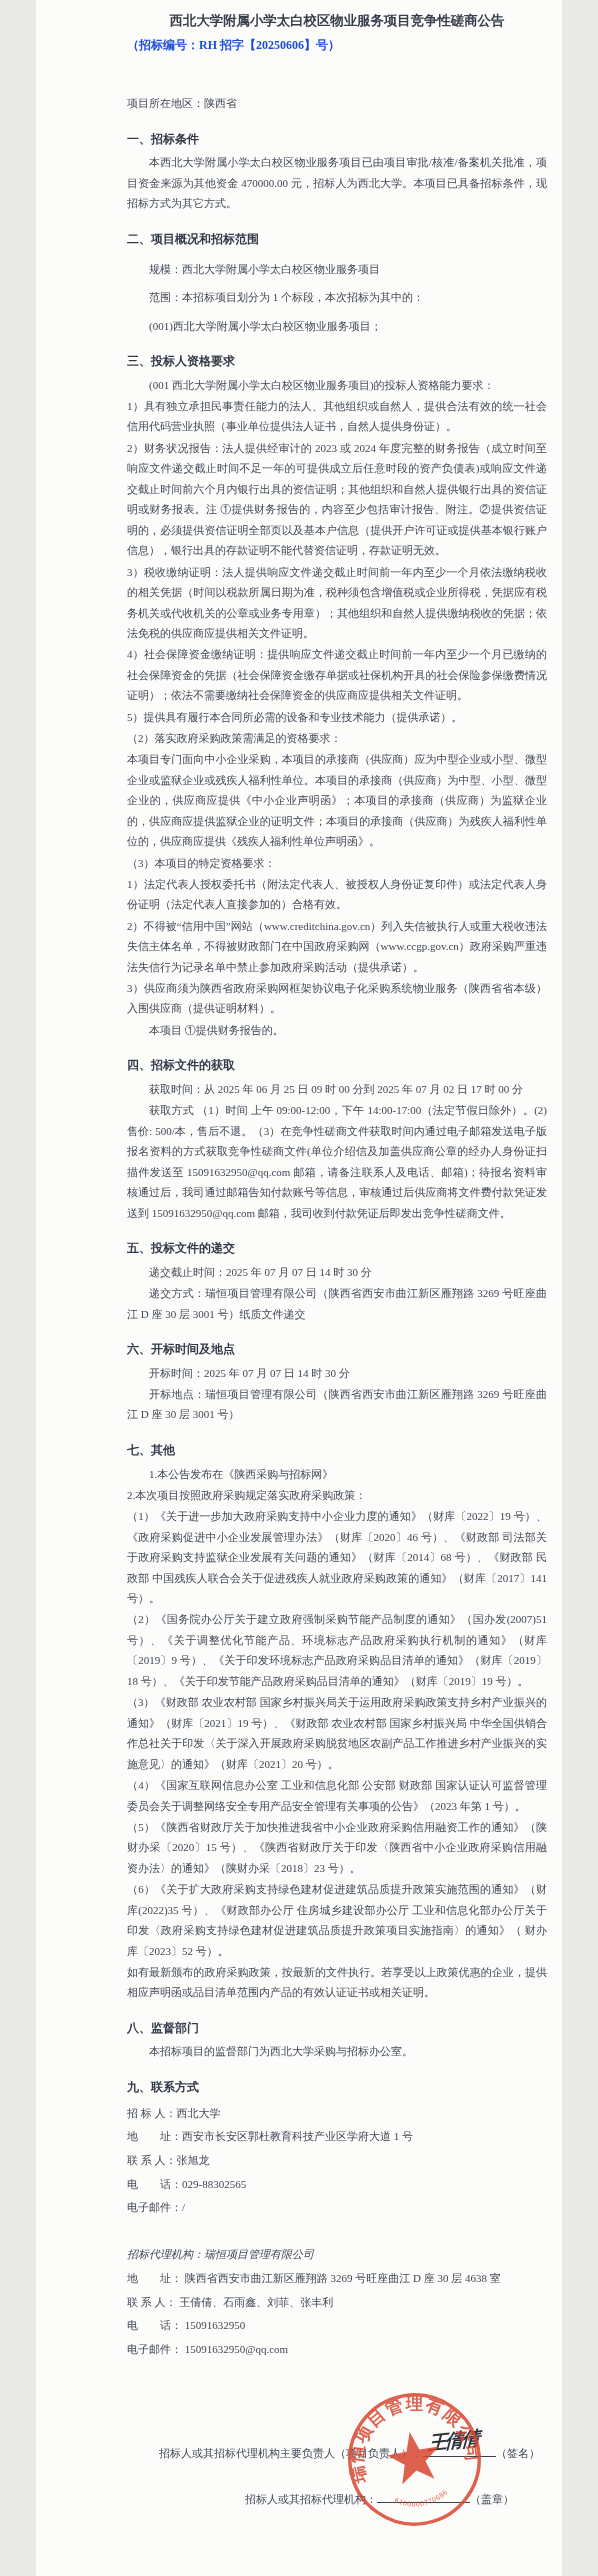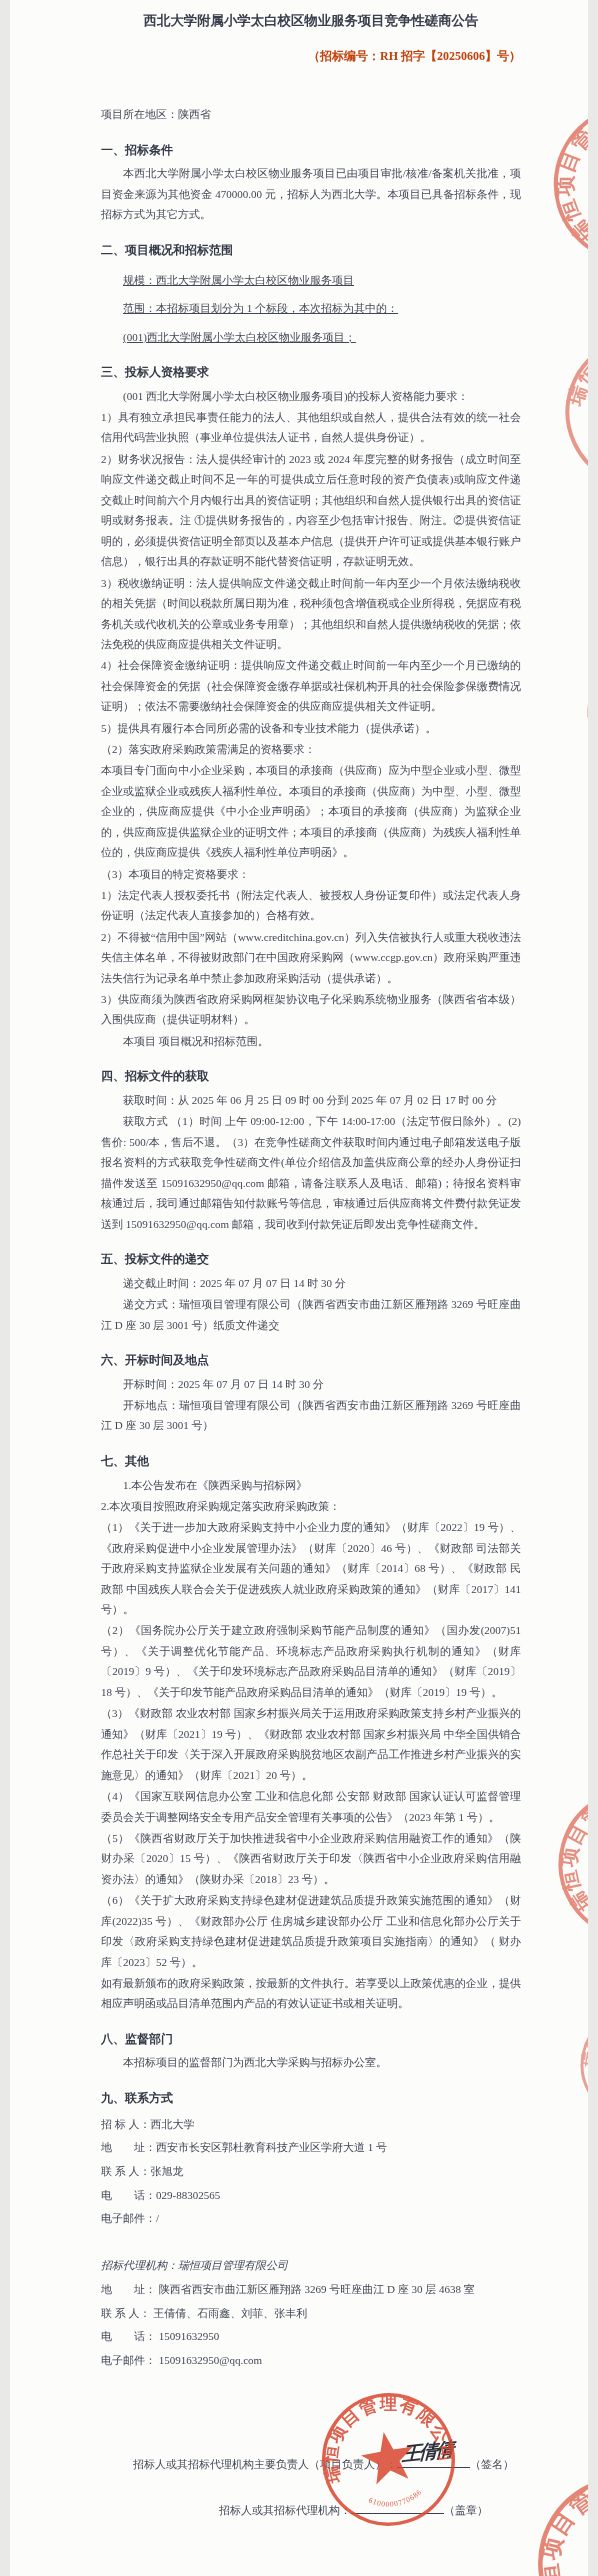--- a/index.html
+++ b/index.html
@@ -1,54 +1,54 @@
 <!DOCTYPE html>
 <html style="font-size:12.6px"><head>
 <meta charset="utf-8">
 <style>
   html,body{margin:0;padding:0;background:#e9e9e7;}
   .page{
     position:relative;
-    width:578px;height:2576px;
+    width:526px;height:2576px;
     margin:0 auto;
     background:#fcfcfb;
     overflow:hidden;
     font-family:"Liberation Serif","DejaVu Serif",serif;
     color:#404754;
   }
   .content{
     position:absolute;
     left:91px;top:11px;
     width:420px;
   }
   .doc-title{
     text-align:center;
     font-size:13.4px;font-weight:bold;
     color:#39404d;
     line-height:19px;
   }
   .doc-subtitle{
-    text-align:right;
+    text-align:left;
     font-size:12px;font-weight:bold;
-    color:#c2410c;
+    color:#1d4ed8;
     line-height:19px;
-    margin-top:17px;
+    margin-top:6px;
   }
   .doc-body{margin-top:38px;}
   .h{
     font-size:12px;font-weight:bold;color:#343b48;
     line-height:24px;margin-top:13px;margin-bottom:1.6px;
   }
   .p{
     font-size:11px;line-height:20.5px;
     text-align:justify;
     margin:0.8px 0;
   }
   .p.ind{text-indent:2em;}
-  .p.loose{margin:8px 0;text-indent:2em;text-decoration:underline;}
+  .p.loose{margin:8px 0;text-indent:2em;}
   .p.contact{margin:4.7px 0;line-height:19px;}
   .p.contact.cgap{margin-top:28px;font-style:italic;}
   .sig-row{
     margin-top:84px;
     margin-left:32px;
     font-size:11px;line-height:20.5px;
     position:relative;
     white-space:nowrap;
   }
   .sig-line{
@@ -114,21 +114,21 @@
         <div class="p">2）财务状况报告：法人提供经审计的 2023 或 2024 年度完整的财务报告（成立时间至响应文件递交截止时间不足一年的可提供成立后任意时段的资产负债表)或响应文件递交截止时间前六个月内银行出具的资信证明；其他组织和自然人提供银行出具的资信证明或财务报表。注 ①提供财务报告的，内容至少包括审计报告、附注。②提供资信证明的，必须提供资信证明全部页以及基本户信息（提供开户许可证或提供基本银行账户信息），银行出具的存款证明不能代替资信证明，存款证明无效。</div>
         <div class="p">3）税收缴纳证明：法人提供响应文件递交截止时间前一年内至少一个月依法缴纳税收的相关凭据（时间以税款所属日期为准，税种须包含增值税或企业所得税，凭据应有税务机关或代收机关的公章或业务专用章）；其他组织和自然人提供缴纳税收的凭据；依法免税的供应商应提供相关文件证明。</div>
         <div class="p">4）社会保障资金缴纳证明：提供响应文件递交截止时间前一年内至少一个月已缴纳的社会保障资金的凭据（社会保障资金缴存单据或社保机构开具的社会保险参保缴费情况证明）；依法不需要缴纳社会保障资金的供应商应提供相关文件证明。</div>
         <div class="p">5）提供具有履行本合同所必需的设备和专业技术能力（提供承诺）。</div>
         <div class="p">（2）落实政府采购政策需满足的资格要求：</div>
         <div class="p">本项目专门面向中小企业采购，本项目的承接商（供应商）应为中型企业或小型、微型企业或监狱企业或残疾人福利性单位。本项目的承接商（供应商）为中型、小型、微型企业的，供应商应提供《中小企业声明函》；本项目的承接商（供应商）为监狱企业的，供应商应提供监狱企业的证明文件；本项目的承接商（供应商）为残疾人福利性单位的，供应商应提供《残疾人福利性单位声明函》。</div>
         <div class="p">（3）本项目的特定资格要求：</div>
         <div class="p">1）法定代表人授权委托书（附法定代表人、被授权人身份证复印件）或法定代表人身份证明（法定代表人直接参加的）合格有效。</div>
         <div class="p">2）不得被“信用中国”网站（www.creditchina.gov.cn）列入失信被执行人或重大税收违法失信主体名单，不得被财政部门在中国政府采购网（www.ccgp.gov.cn）政府采购严重违法失信行为记录名单中禁止参加政府采购活动（提供承诺）。</div>
         <div class="p">3）供应商须为陕西省政府采购网框架协议电子化采购系统物业服务（陕西省省本级）入围供应商（提供证明材料）。</div>
-        <div class="p ind">本项目 项目概况和招标范围。</div>
+        <div class="p ind">本项目 ①提供财务报告的。</div>
         <div class="h">四、招标文件的获取</div>
         <div class="p ind">获取时间：从 2025 年 06 月 25 日 09 时 00 分到 2025 年 07 月 02 日 17 时 00 分</div>
         <div class="p ind">获取方式 （1）时间 上午 09:00-12:00，下午 14:00-17:00（法定节假日除外）。(2) 售价: 500/本，售后不退。（3）在竞争性磋商文件获取时间内通过电子邮箱发送电子版报名资料的方式获取竞争性磋商文件(单位介绍信及加盖供应商公章的经办人身份证扫描件发送至 15091632950@qq.com 邮箱，请备注联系人及电话、邮箱)；待报名资料审核通过后，我司通过邮箱告知付款账号等信息，审核通过后供应商将文件费付款凭证发送到 15091632950@qq.com 邮箱，我司收到付款凭证后即发出竞争性磋商文件。</div>
         <div class="h">五、投标文件的递交</div>
         <div class="p ind">递交截止时间：2025 年 07 月 07 日 14 时 30 分</div>
         <div class="p ind">递交方式：瑞恒项目管理有限公司（陕西省西安市曲江新区雁翔路 3269 号旺座曲江 D 座 30 层 3001 号）纸质文件递交</div>
         <div class="h">六、开标时间及地点</div>
         <div class="p ind">开标时间：2025 年 07 月 07 日 14 时 30 分</div>
         <div class="p ind">开标地点：瑞恒项目管理有限公司（陕西省西安市曲江新区雁翔路 3269 号旺座曲江 D 座 30 层 3001 号）</div>
         <div class="h">七、其他</div>

